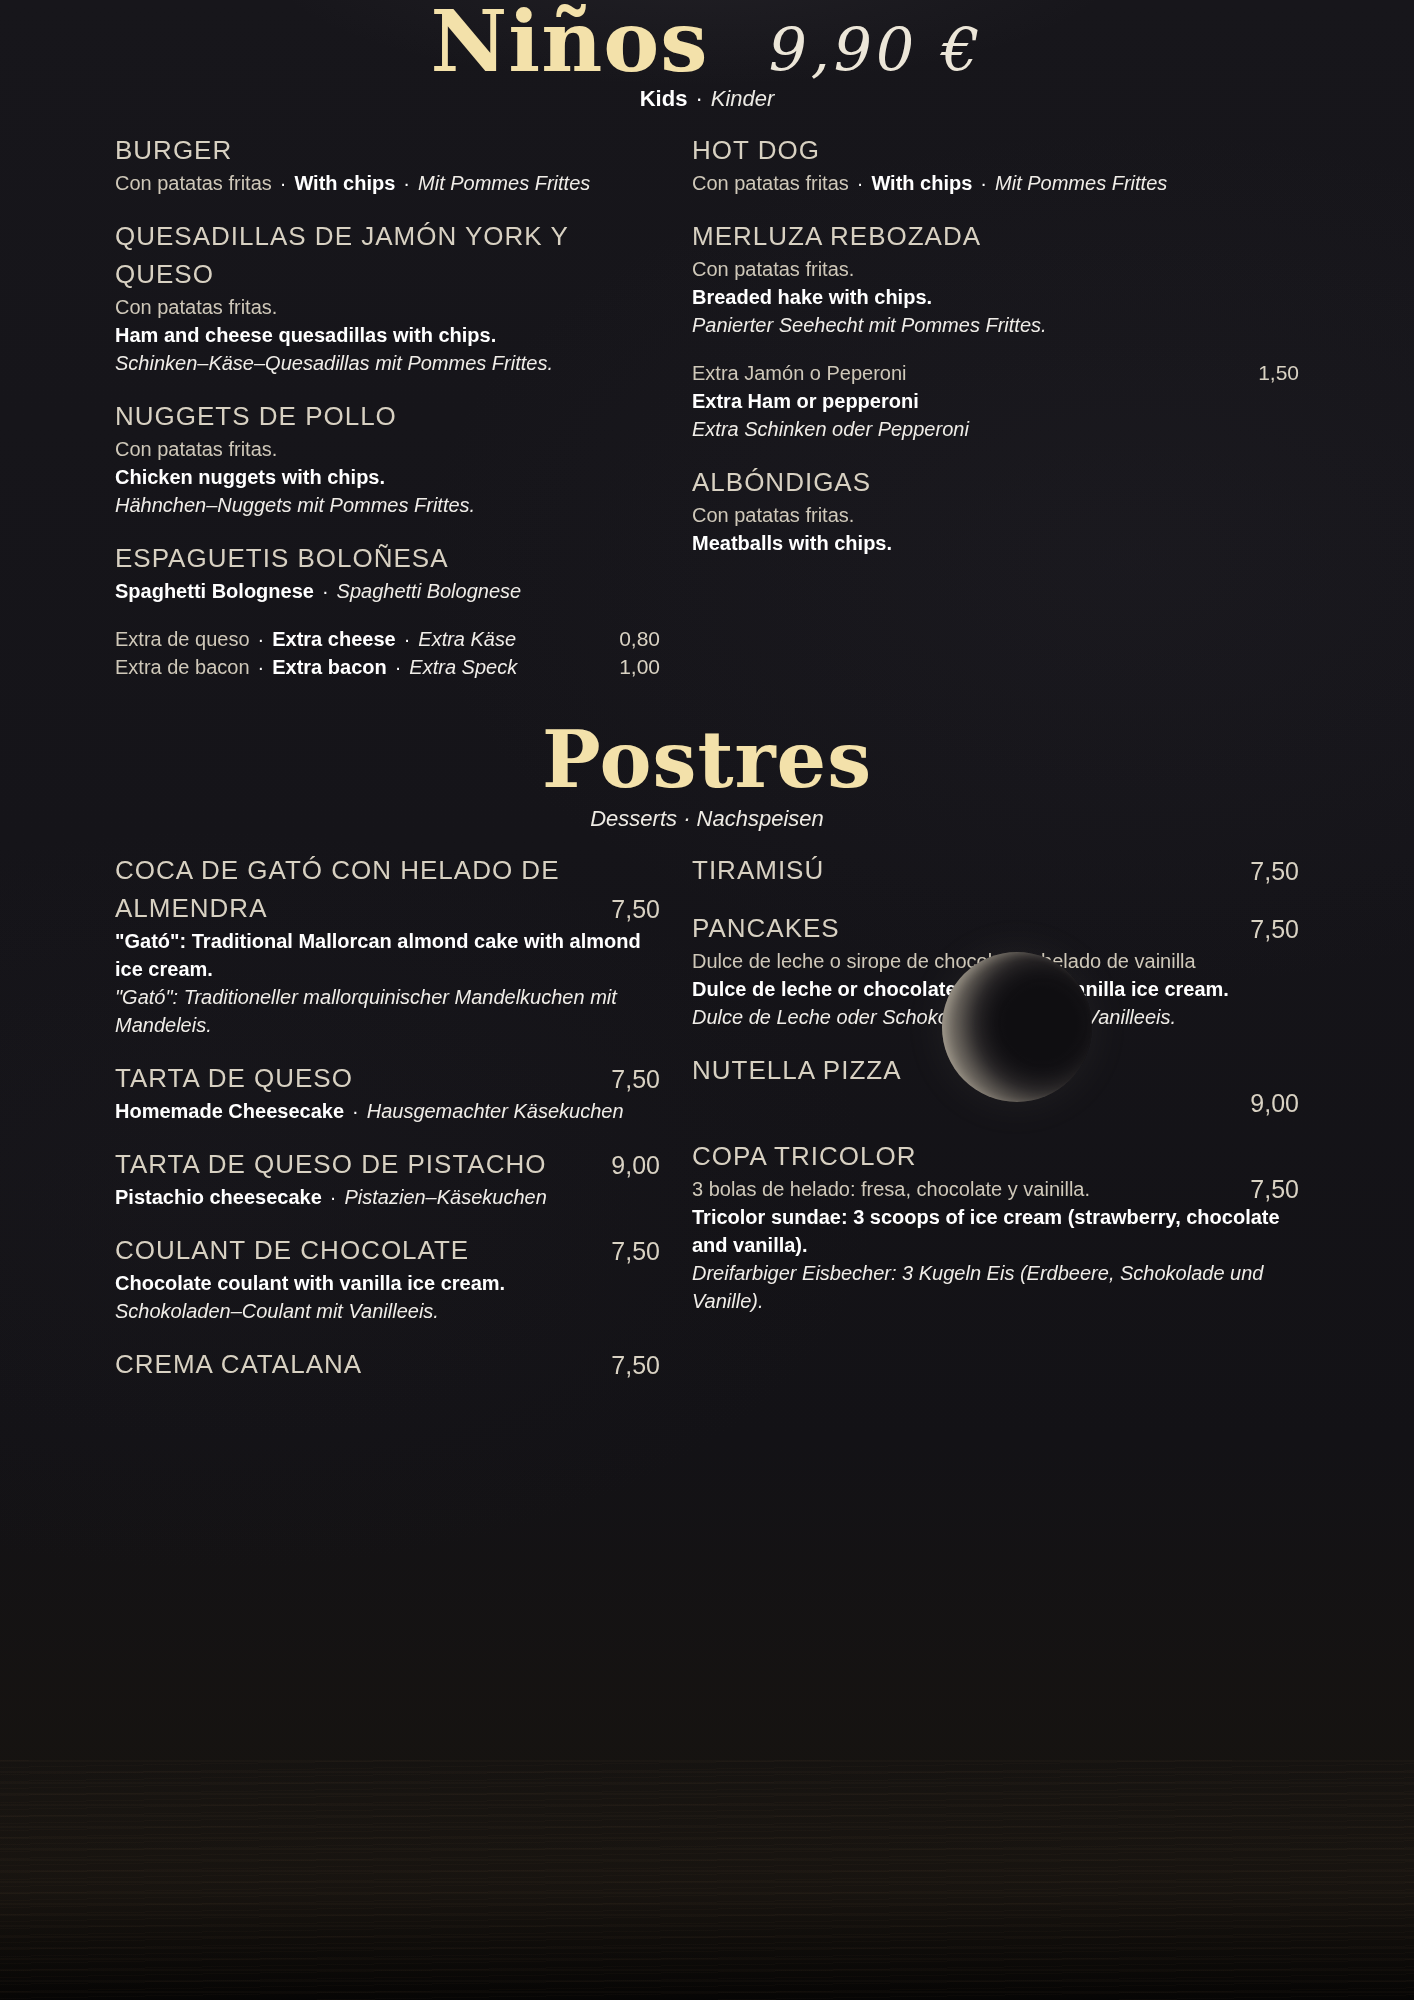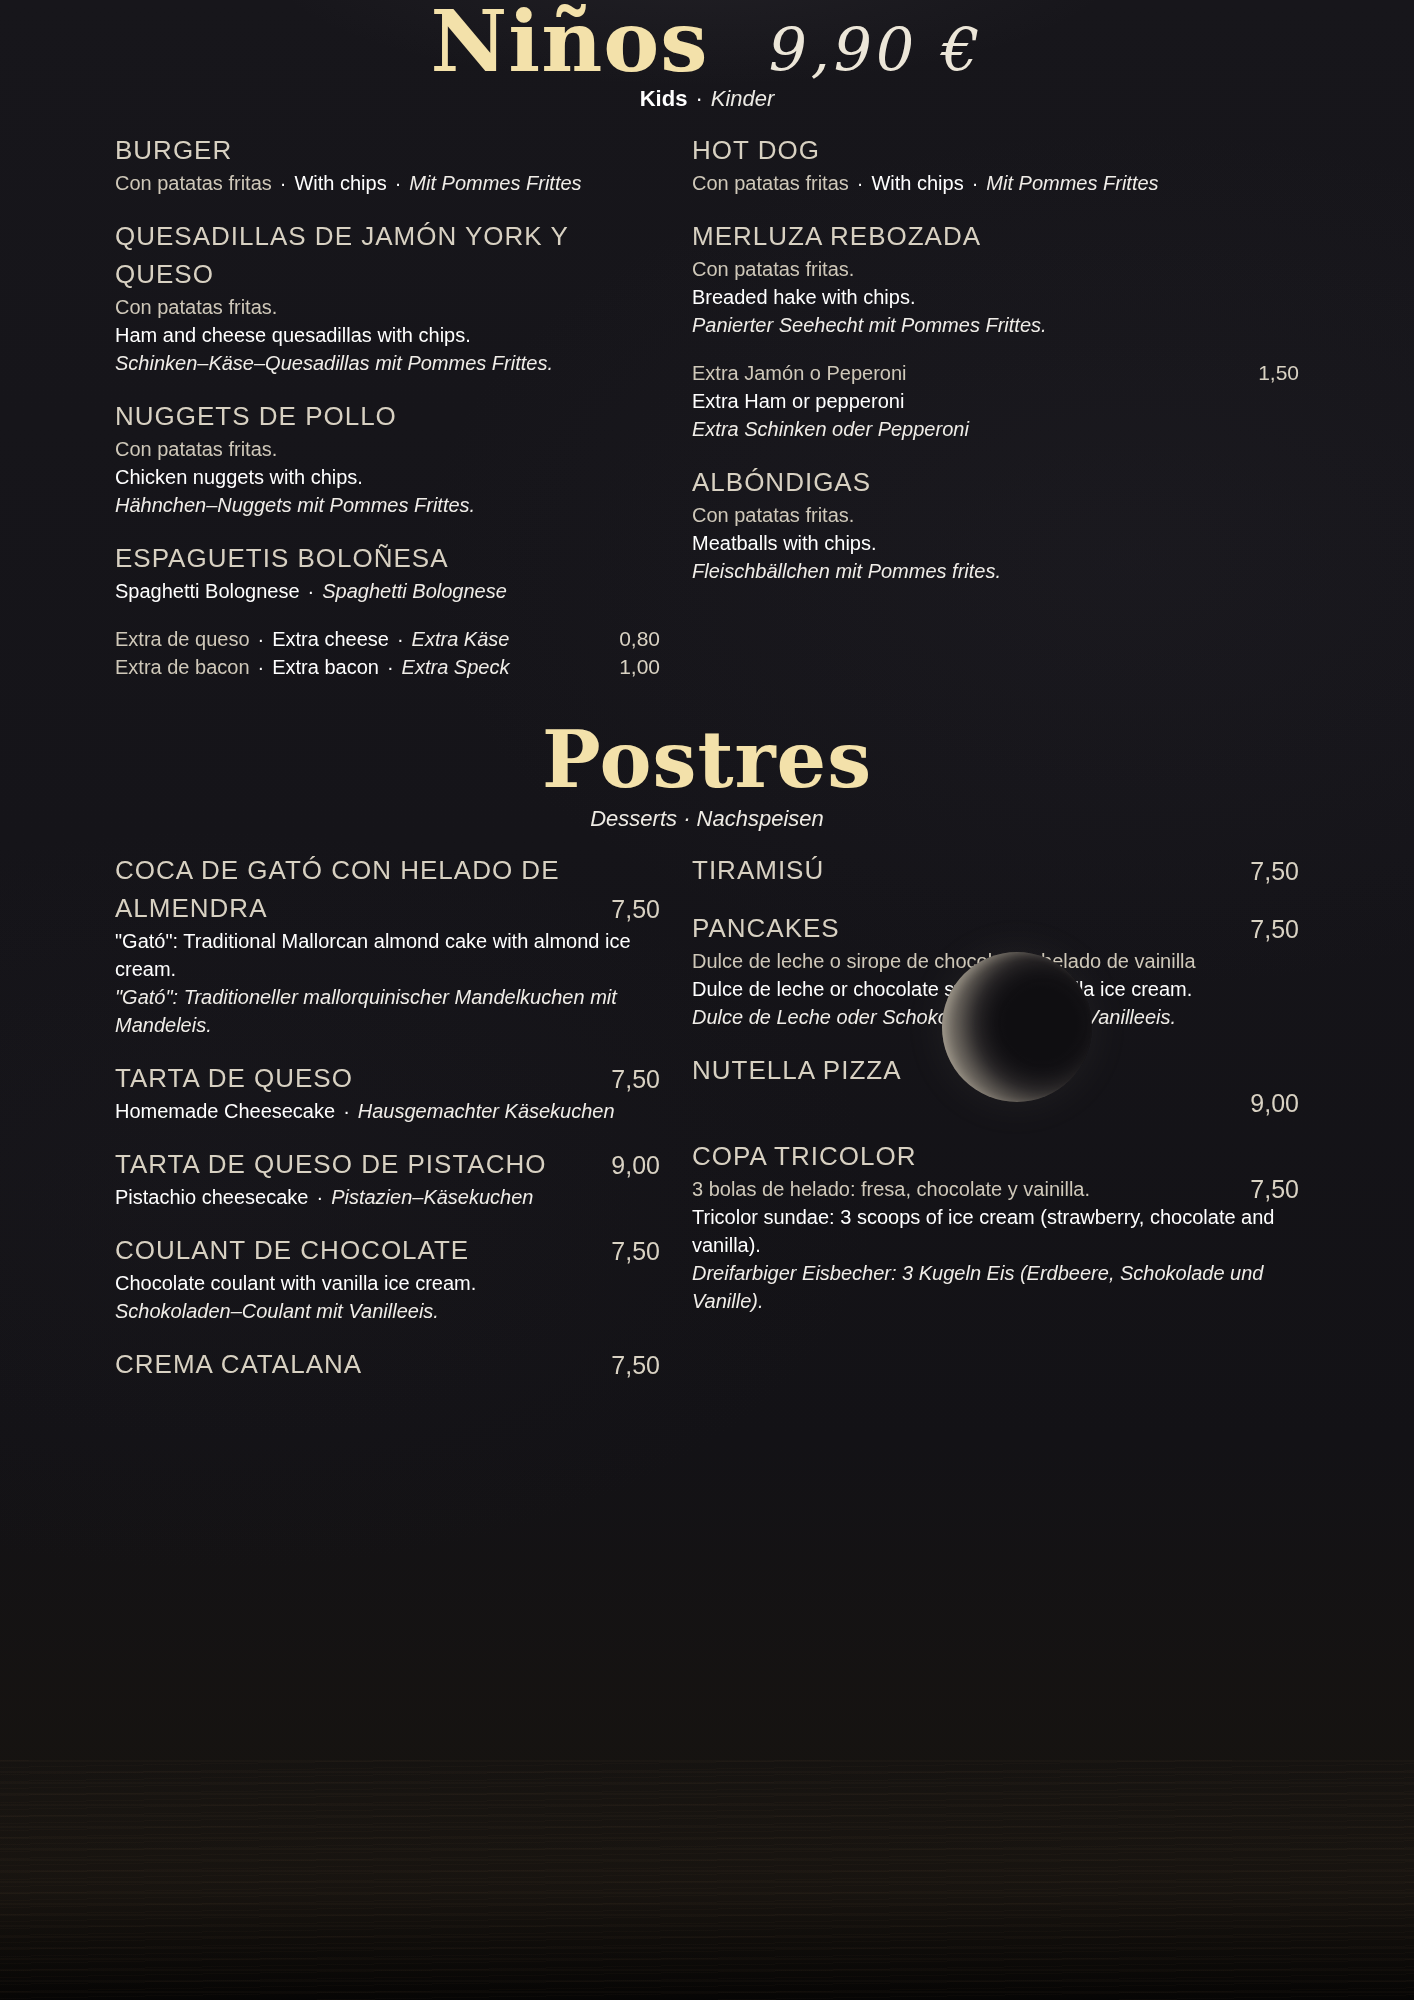--- a/index.html
+++ b/index.html
@@ -66,21 +66,21 @@
   .item-name{
     font-weight:400; font-size:26px; line-height:38px; letter-spacing:1px;
     color:#d8d1c2; max-width:470px;
   }
   .price{ color:#d9d2c3; white-space:nowrap; }
   .item-head .price{ font-size:25px; line-height:36px; }
 
   .desc-line{ display:flex; align-items:flex-start; gap:16px; }
   .segs{ flex:1; font-size:20px; line-height:28px; min-height:28px; }
   .segs .es{ color:#cfc8b9; }
-  .segs .en{ color:#ffffff; font-weight:400; }
+  .segs .en{ color:#ffffff; font-weight:700; }
   .segs .de{ color:#f0ede8; font-style:italic; }
   .segs .sep{ color:#ffffff; margin:0 8px; }
   .line-price{ font-size:21px; line-height:28px; }
   .line-price.big{ font-size:25px; }
 </style>
 </head>
 <body>
 
 <div class="page">
 
@@ -189,23 +189,20 @@
         <section class="item">
           <div class="item-head">
             <h3 class="item-name">ALBÓNDIGAS</h3>
           </div>
           <div class="desc-line">
             <p class="segs"><span class="es">Con patatas fritas.</span></p>
           </div>
           <div class="desc-line">
             <p class="segs"><span class="en">Meatballs with chips.</span></p>
           </div>
-          <div class="desc-line">
-            <p class="segs"><span class="de">Fleischbällchen mit Pommes frites.</span></p>
-          </div>
         </section>
       </div>
   </div>
 
   <header class="section-header postres-header">
     <h1 class="section-title">Postres</h1>
     <p class="section-sub">Desserts · Nachspeisen</p>
   </header>
 
   <div class="columns">

